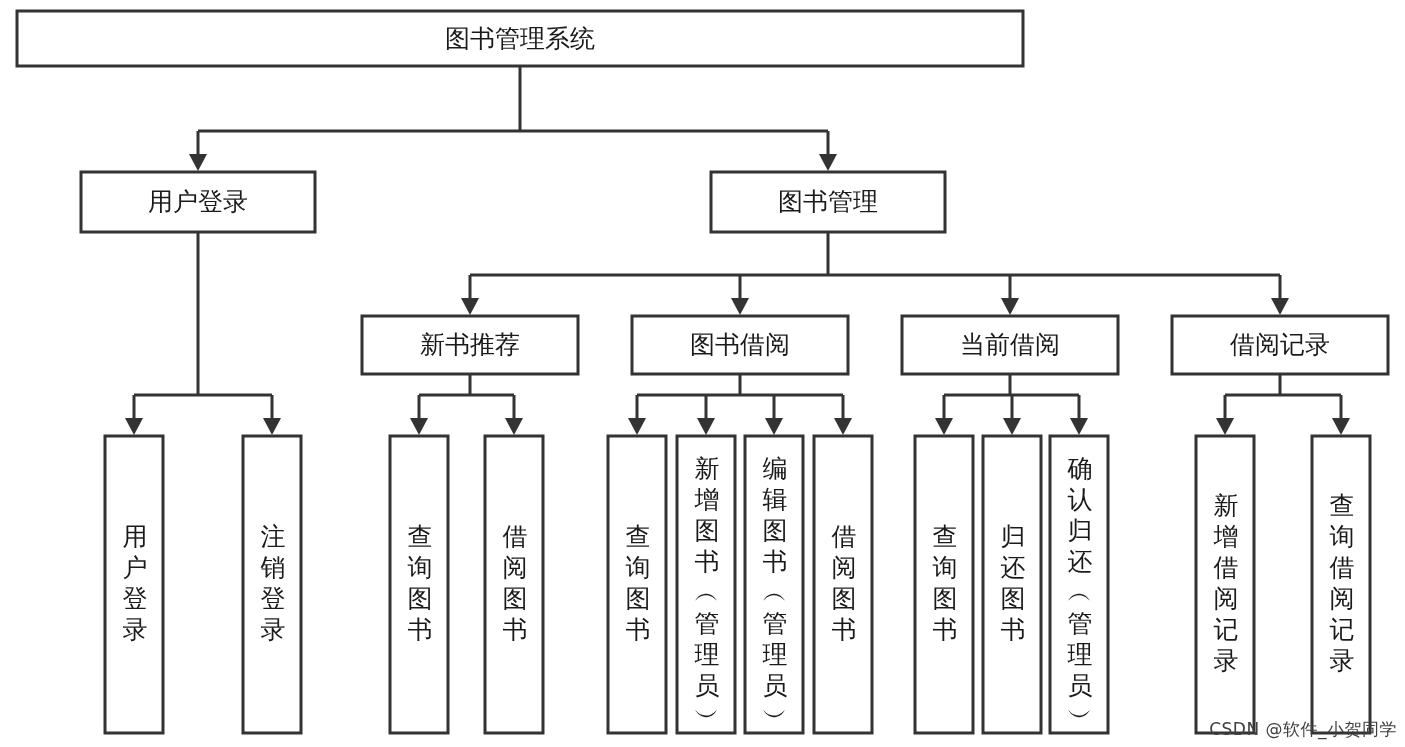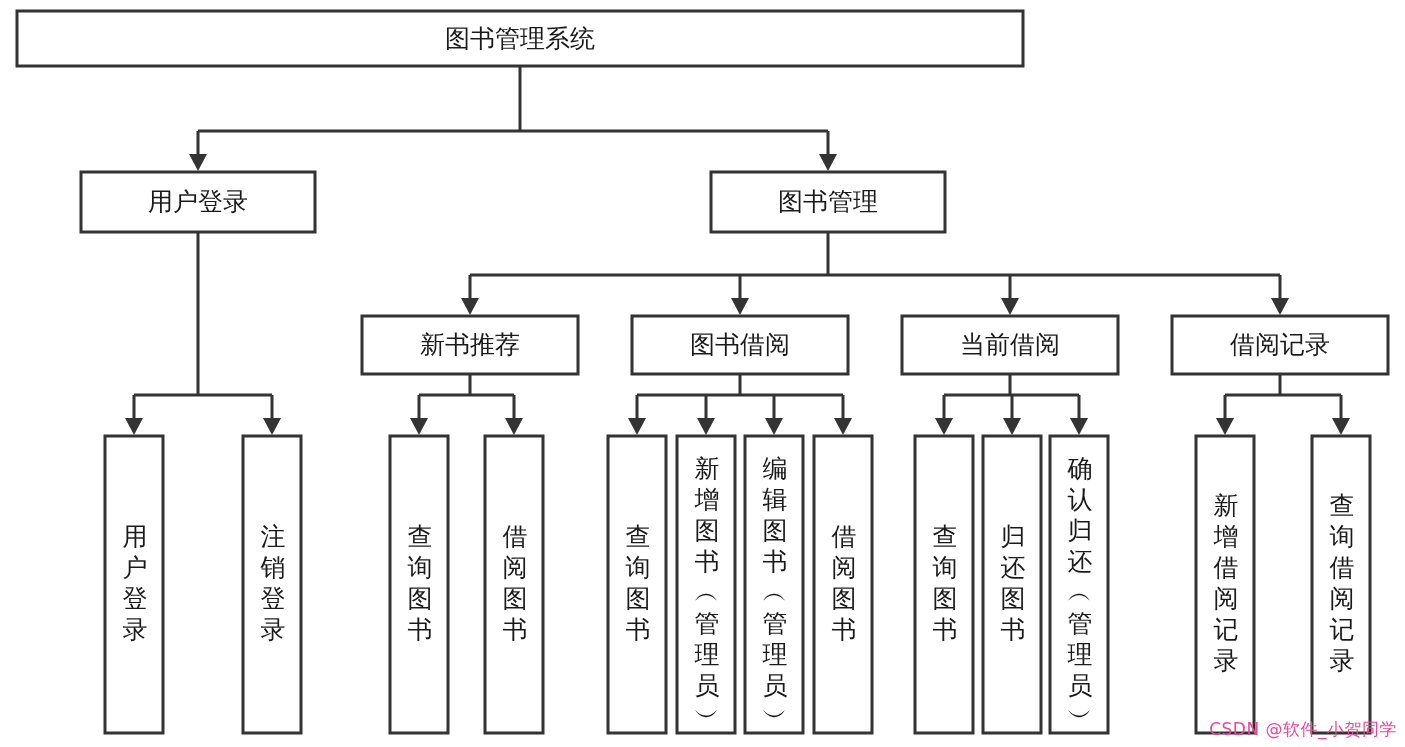--- a/index.html
+++ b/index.html
@@ -54,21 +54,21 @@
   }
   .label-v {
     font-size: 25px;
   }
   .watermark-text {
     position: absolute;
     right: 8px;
     bottom: 6px;
     font-family: "DejaVu Sans", "Liberation Sans", sans-serif;
     font-size: 17px;
-    color: #ec4899;
+    color: #404040;
     white-space: nowrap;
     letter-spacing: 0.5px;
     user-select: none;
   }
 </style>
 </head>
 <body>
 
 <div id="diagram-root">
 

